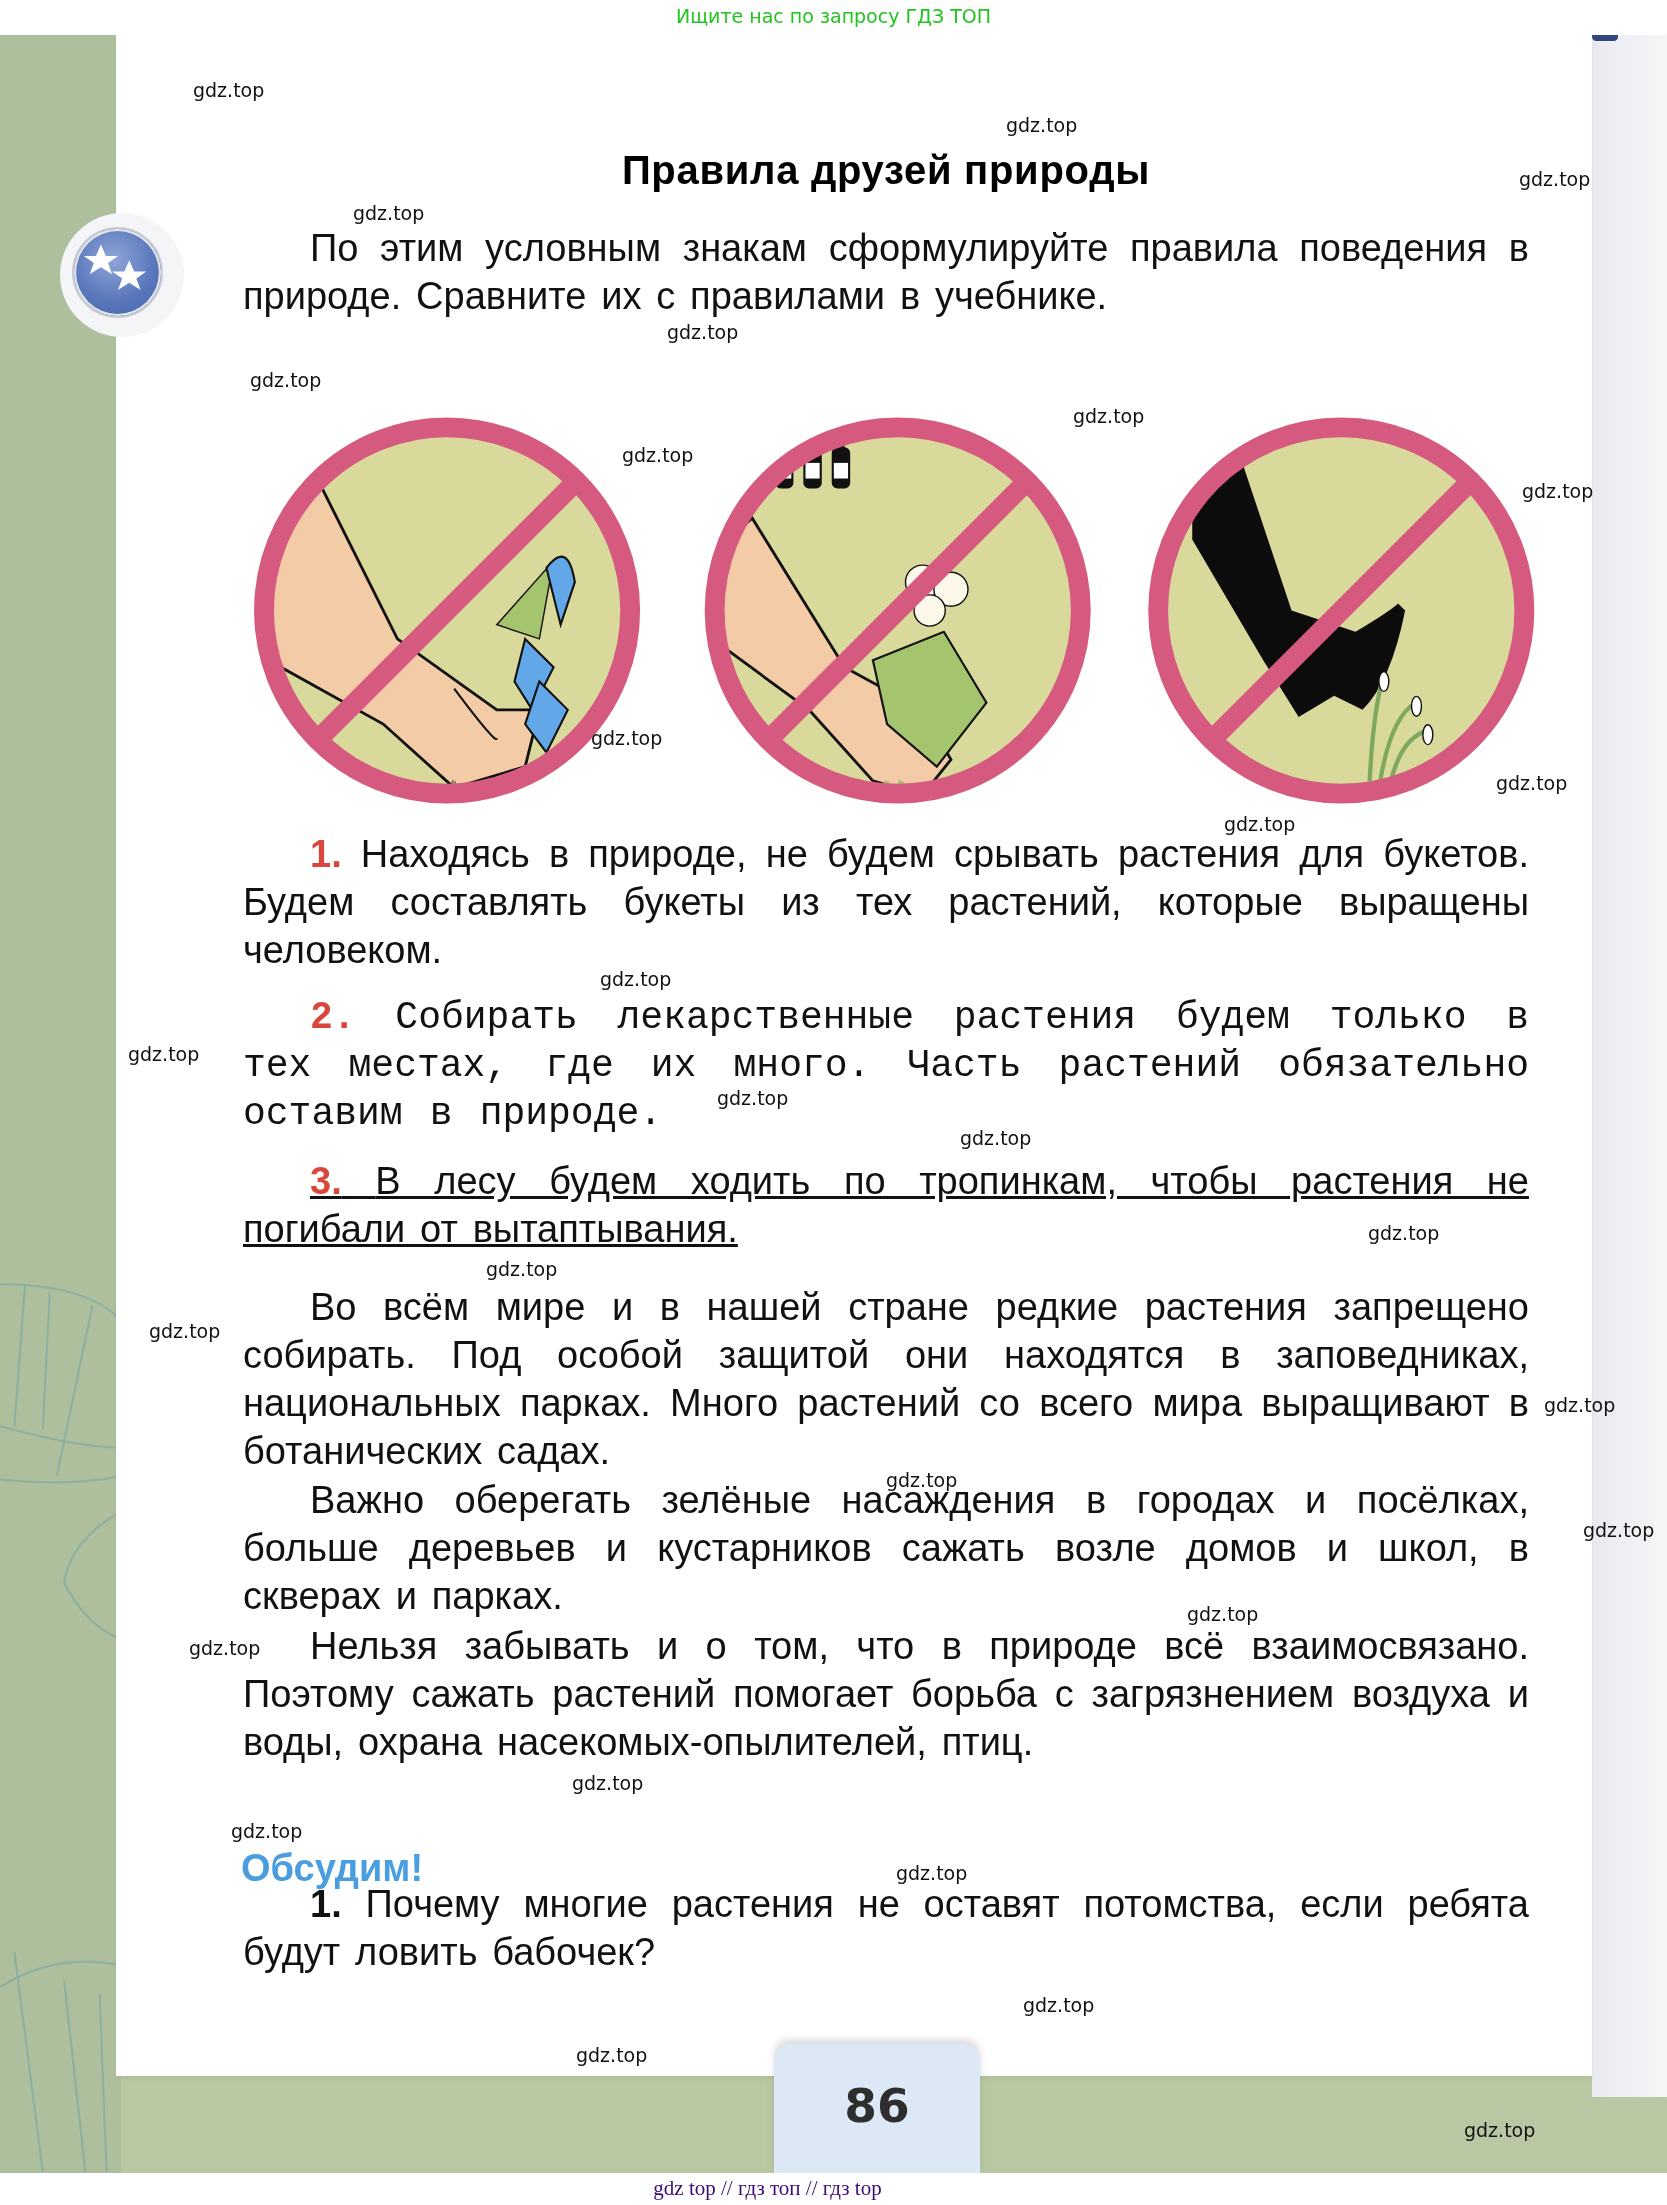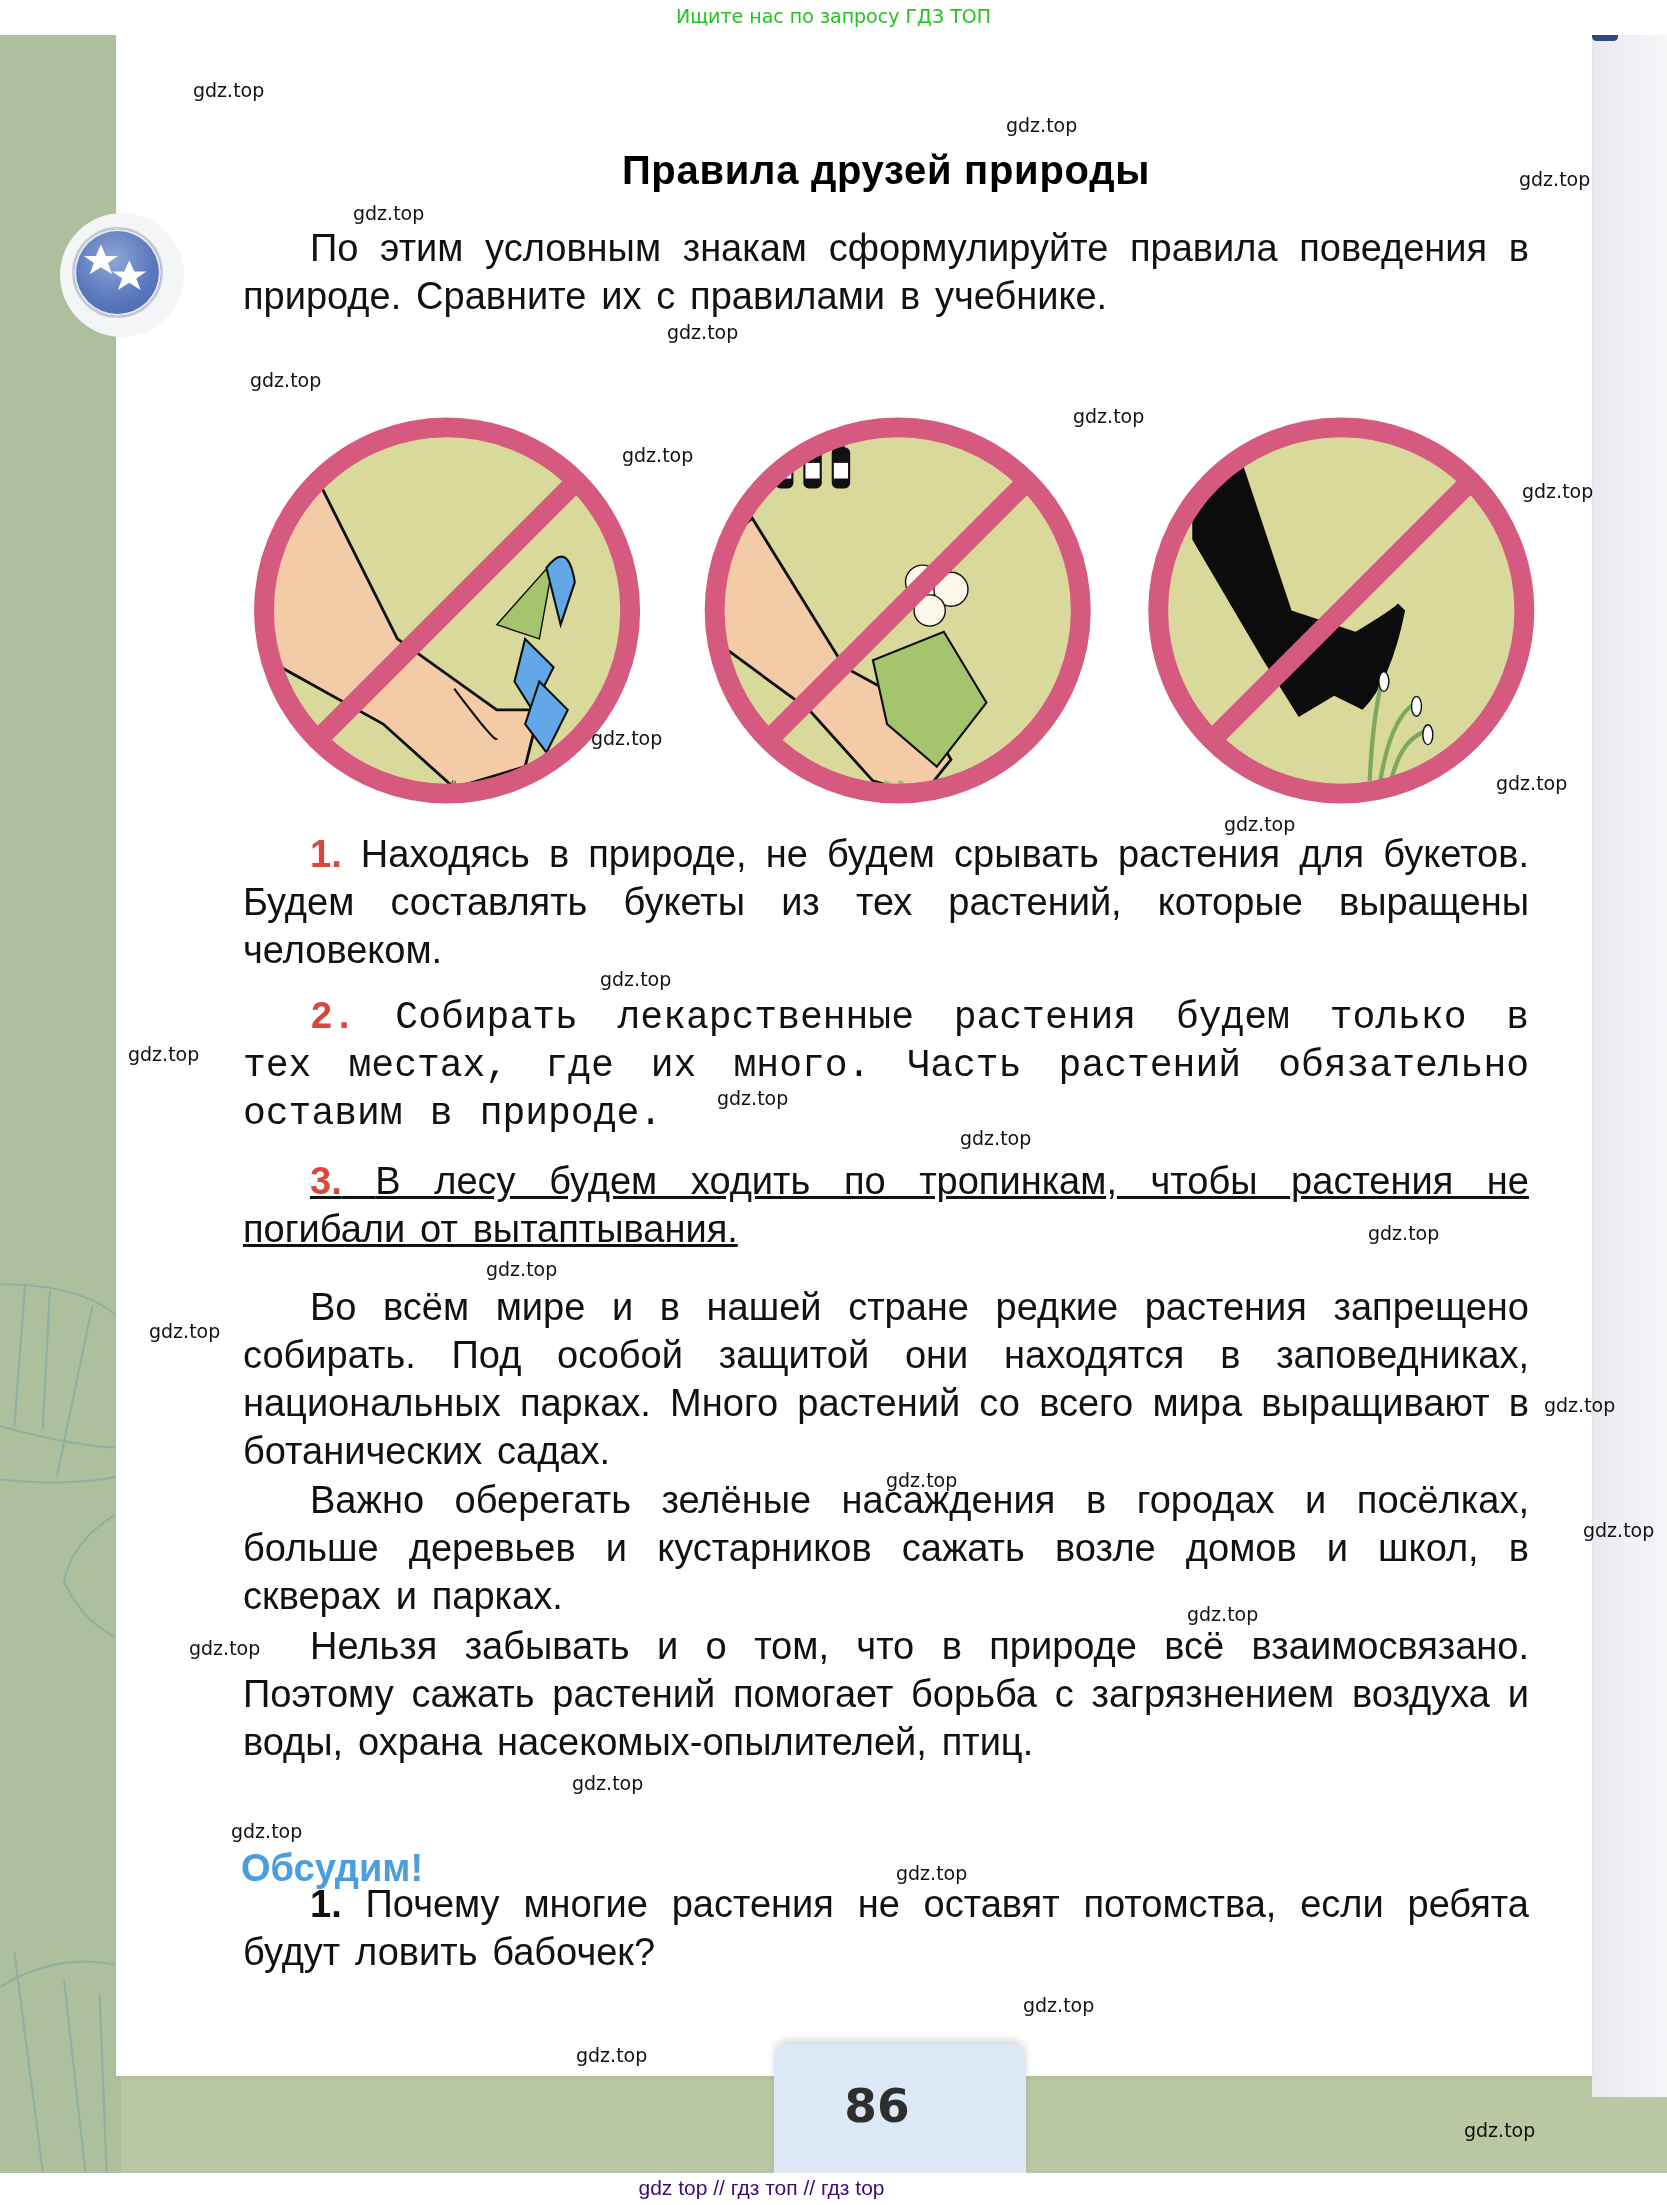--- a/index.html
+++ b/index.html
@@ -62,29 +62,28 @@
   .signs { position:absolute; left:0; top:0; }
   .discuss {
     position:absolute; left:241px; top:1847px;
     font-size:38px; font-weight:bold; color:#4a9ee0;
   }
   .q-num { font-weight:bold; }
   .page-tab {
     position:absolute; left:774px; top:2044px; width:206px; height:131px;
     background:#dce8f6; border-radius:15.6px 15.6px 0 0;
     box-shadow:0 -4.3px 7px rgba(120,120,120,0.25);
-    padding-left:46px;
   }
   .page-num {
     position:absolute; left:0; width:206px; top:34px; text-align:center;
     font-family:"DejaVu Sans", sans-serif; font-weight:bold; font-size:47px; color:#2e2e2e;
   }
   .footer {
-    position:absolute; left:8px; top:2173px; width:1507px; height:32px; background:#ffffff;
-    text-align:center; font-family:Liberation Sans, sans-serif; font-size:21px; line-height:30px; color:#3f0a78;
+    position:absolute; left:14px; top:2173px; width:1507px; height:32px; background:#ffffff;
+    text-align:center; font-family:Liberation Serif, serif; font-size:21px; line-height:30px; color:#3f0a78;
   }
   .wm {
     position:absolute; font-family:"DejaVu Sans", sans-serif; font-size:19px; color:#111;
     white-space:nowrap;
   }
 </style>
 </head>
 <body>
 
 <div class="top-banner">

